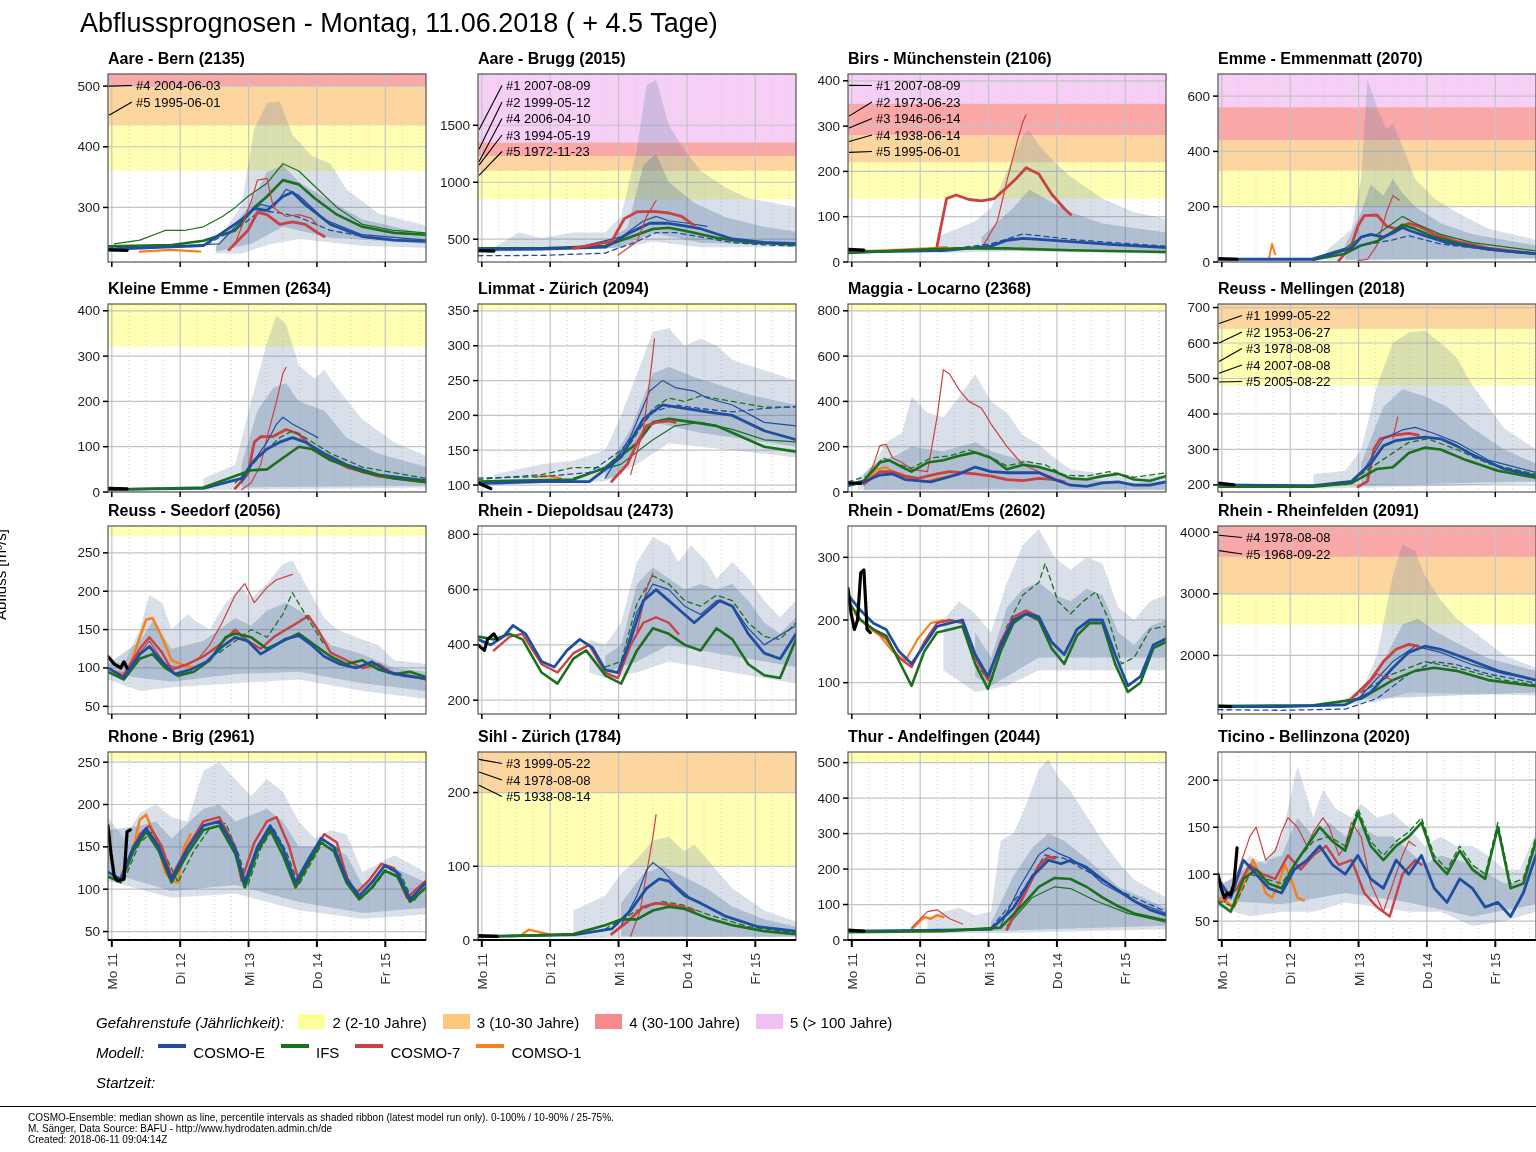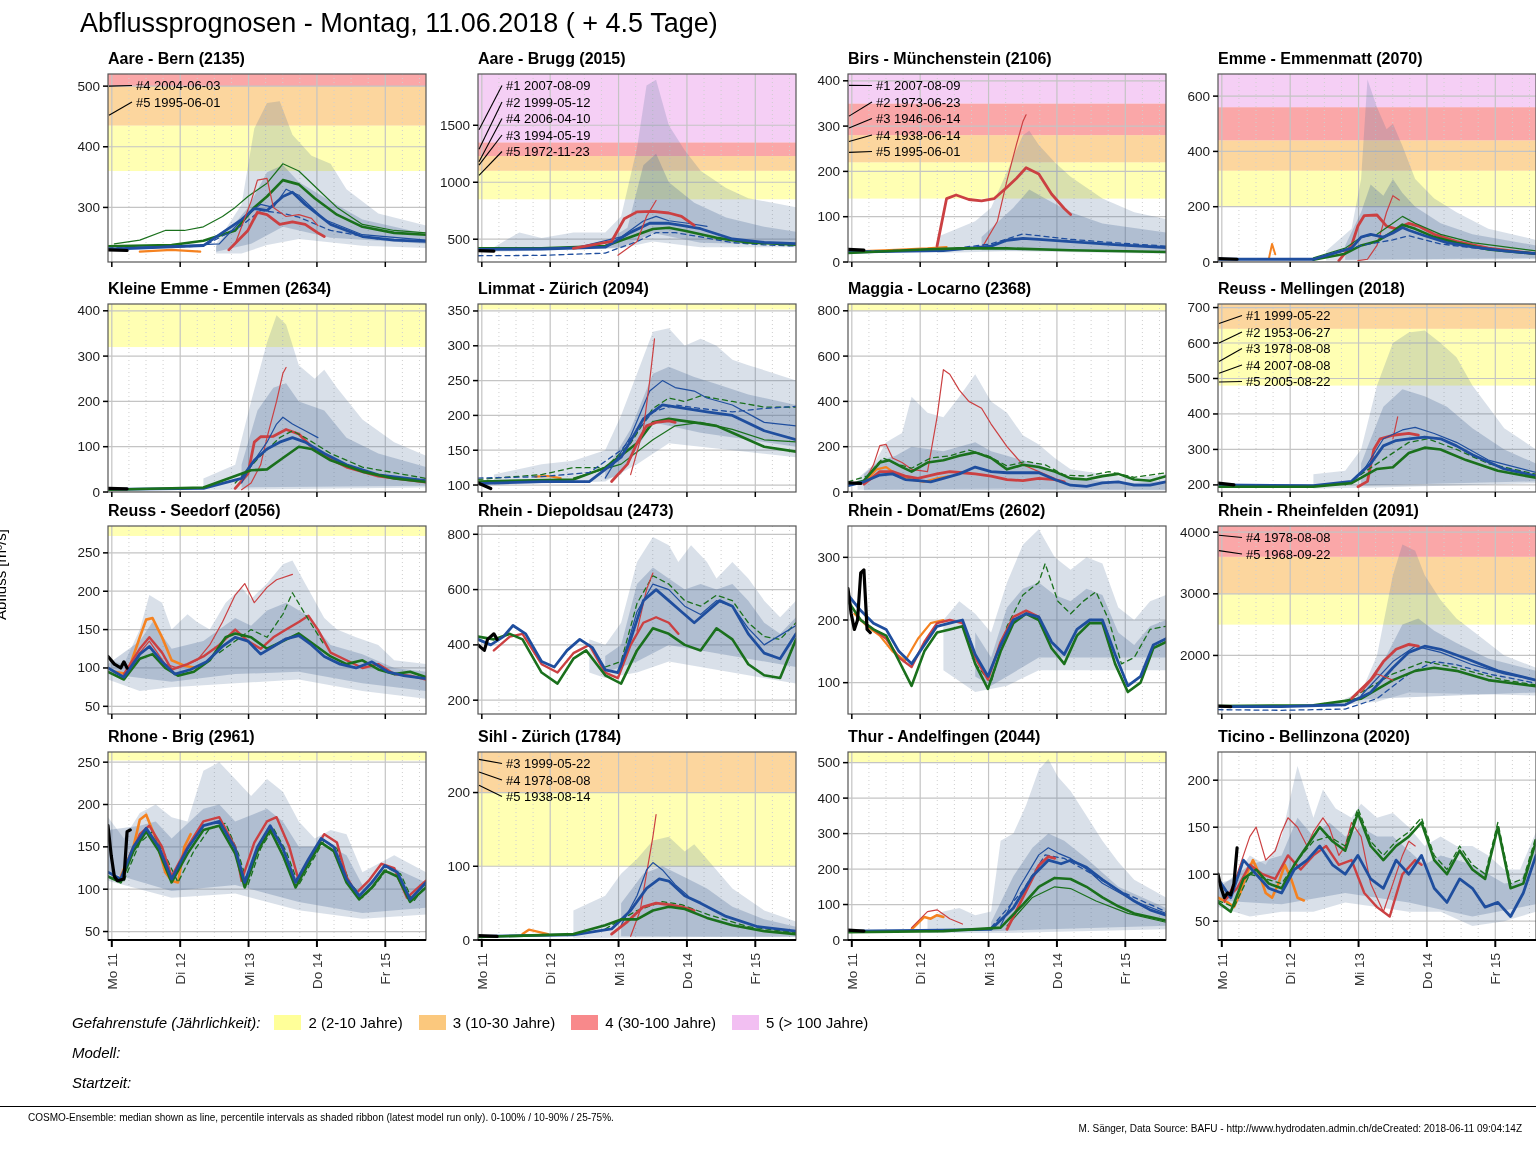--- a/index.html
+++ b/index.html
@@ -2,28 +2,28 @@
 <html><head>
 <meta charset="utf-8">
 <style>
   html,body{margin:0;padding:0;background:#fff;}
   body{width:1536px;height:1152px;position:relative;font-family:"Liberation Sans",sans-serif;color:#000;overflow:hidden;}
   .page-title{position:absolute;left:80px;top:8px;font-size:27px;font-weight:normal;}
   #charts-grid{position:absolute;left:64px;top:50px;display:grid;grid-template-columns:repeat(4,370px);grid-template-rows:230px 222px 226px 300px;}
   .cell{position:relative;}
   .ctitle{font-size:16px;font-weight:bold;margin:0 0 1px 44px;white-space:nowrap;}
   .ylab{position:absolute;left:-8px;top:620px;transform:rotate(-90deg);transform-origin:left top;font-size:15px;white-space:nowrap;}
-  .legend{position:absolute;left:72px;top:1014px;font-size:15px;}
+  .legend{position:absolute;left:96px;top:1014px;font-size:15px;}
   .lrow{display:flex;align-items:center;margin-bottom:13px;}
   .ltitle{font-style:italic;margin-right:14px;}
-  .litem{display:flex;align-items:center;margin-right:16px;}
+  .litem{display:flex;margin-right:16px;}
   .swatch{width:27px;height:15px;margin-right:7px;display:inline-block;}
   .lineswatch{width:28px;height:0;margin-right:7px;display:inline-block;}
   .footer{position:absolute;left:0;top:1106px;width:1536px;border-top:1.5px solid #000;font-size:10px;}
-  .frow{display:flex;justify-content:flex-end;padding:0 14px 0 28px;}
+  .frow{display:flex;justify-content:flex-start;padding:0 14px 0 28px;flex-direction:column;}
   .f1{margin-top:5px;padding-left:28px;}
   svg{display:block;}
 </style>
 </head>
 <body>
 
 <div class="page-title">Abflussprognosen - Montag, 11.06.2018 ( + 4.5 Tage)</div>
 
 <div class="ylab">Abfluss [m³/s]</div>
 
@@ -1097,20 +1097,38 @@
           <span>4 (30-100 Jahre)</span>
         </span>
         <span class="litem">
           <span class="swatch" style="background: rgb(242, 191, 242);"></span>
           <span>5 (&gt; 100 Jahre)</span>
         </span>
       </span>
   </div>
   <div class="lrow">
     <span class="ltitle">Modell:</span>
+    <span id="model-items" style="display:flex;align-items:center;">
+        <span class="litem">
+          <span class="lineswatch" style="border-top: 4px solid rgb(31, 78, 158);"></span>
+          <span>COSMO-E</span>
+        </span>
+        <span class="litem">
+          <span class="lineswatch" style="border-top: 4px solid rgb(26, 112, 28);"></span>
+          <span>IFS</span>
+        </span>
+        <span class="litem">
+          <span class="lineswatch" style="border-top: 4px solid rgb(203, 64, 66);"></span>
+          <span>COSMO-7</span>
+        </span>
+        <span class="litem">
+          <span class="lineswatch" style="border-top: 4px solid rgb(245, 130, 32);"></span>
+          <span>COMSO-1</span>
+        </span>
+      </span>
   </div>
   <div class="lrow">
     <span class="ltitle">Startzeit:</span>
   </div>
 </div>
 
 <div class="footer">
   <div class="f1">COSMO-Ensemble: median shown as line, percentile intervals as shaded ribbon (latest model run only). 0-100% / 10-90% / 25-75%.</div>
   <div class="frow">
     <span>M. Sänger, Data Source: BAFU - http://www.hydrodaten.admin.ch/de</span>

